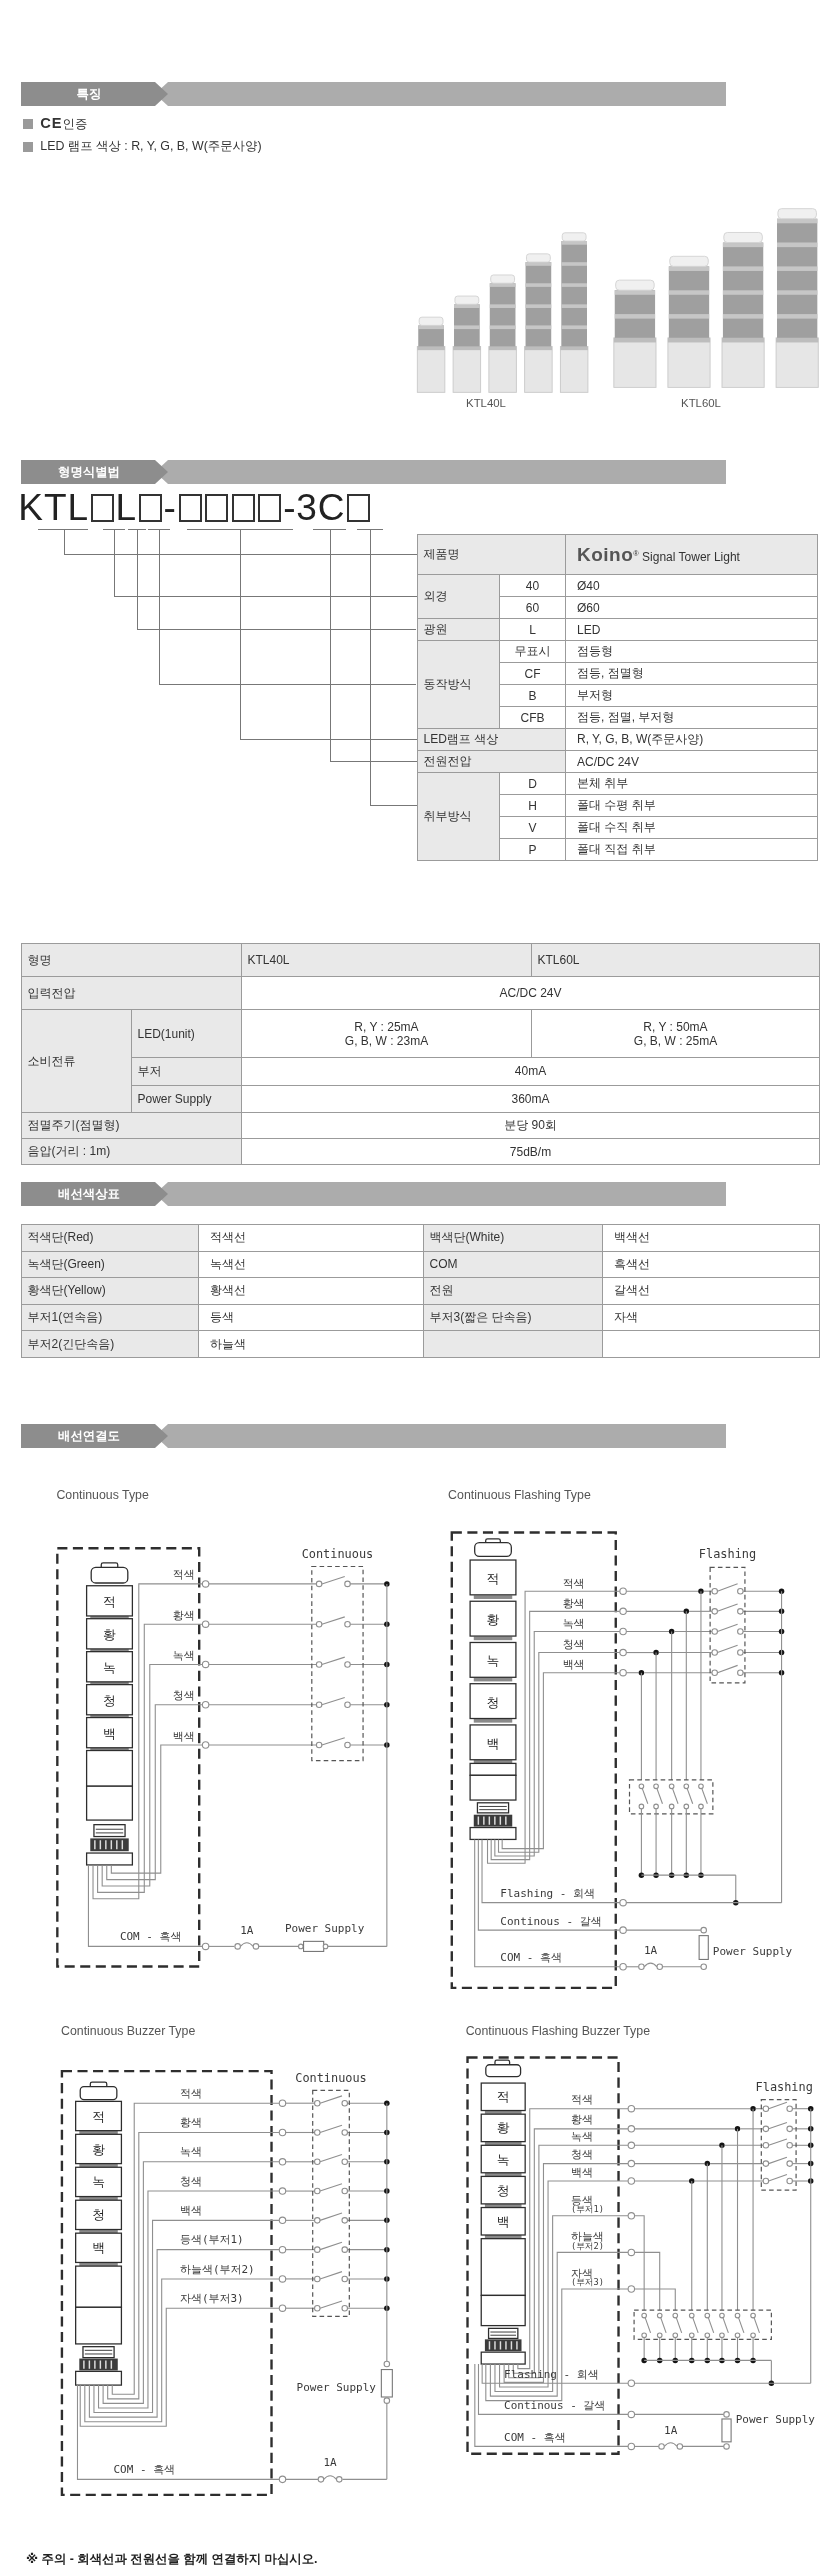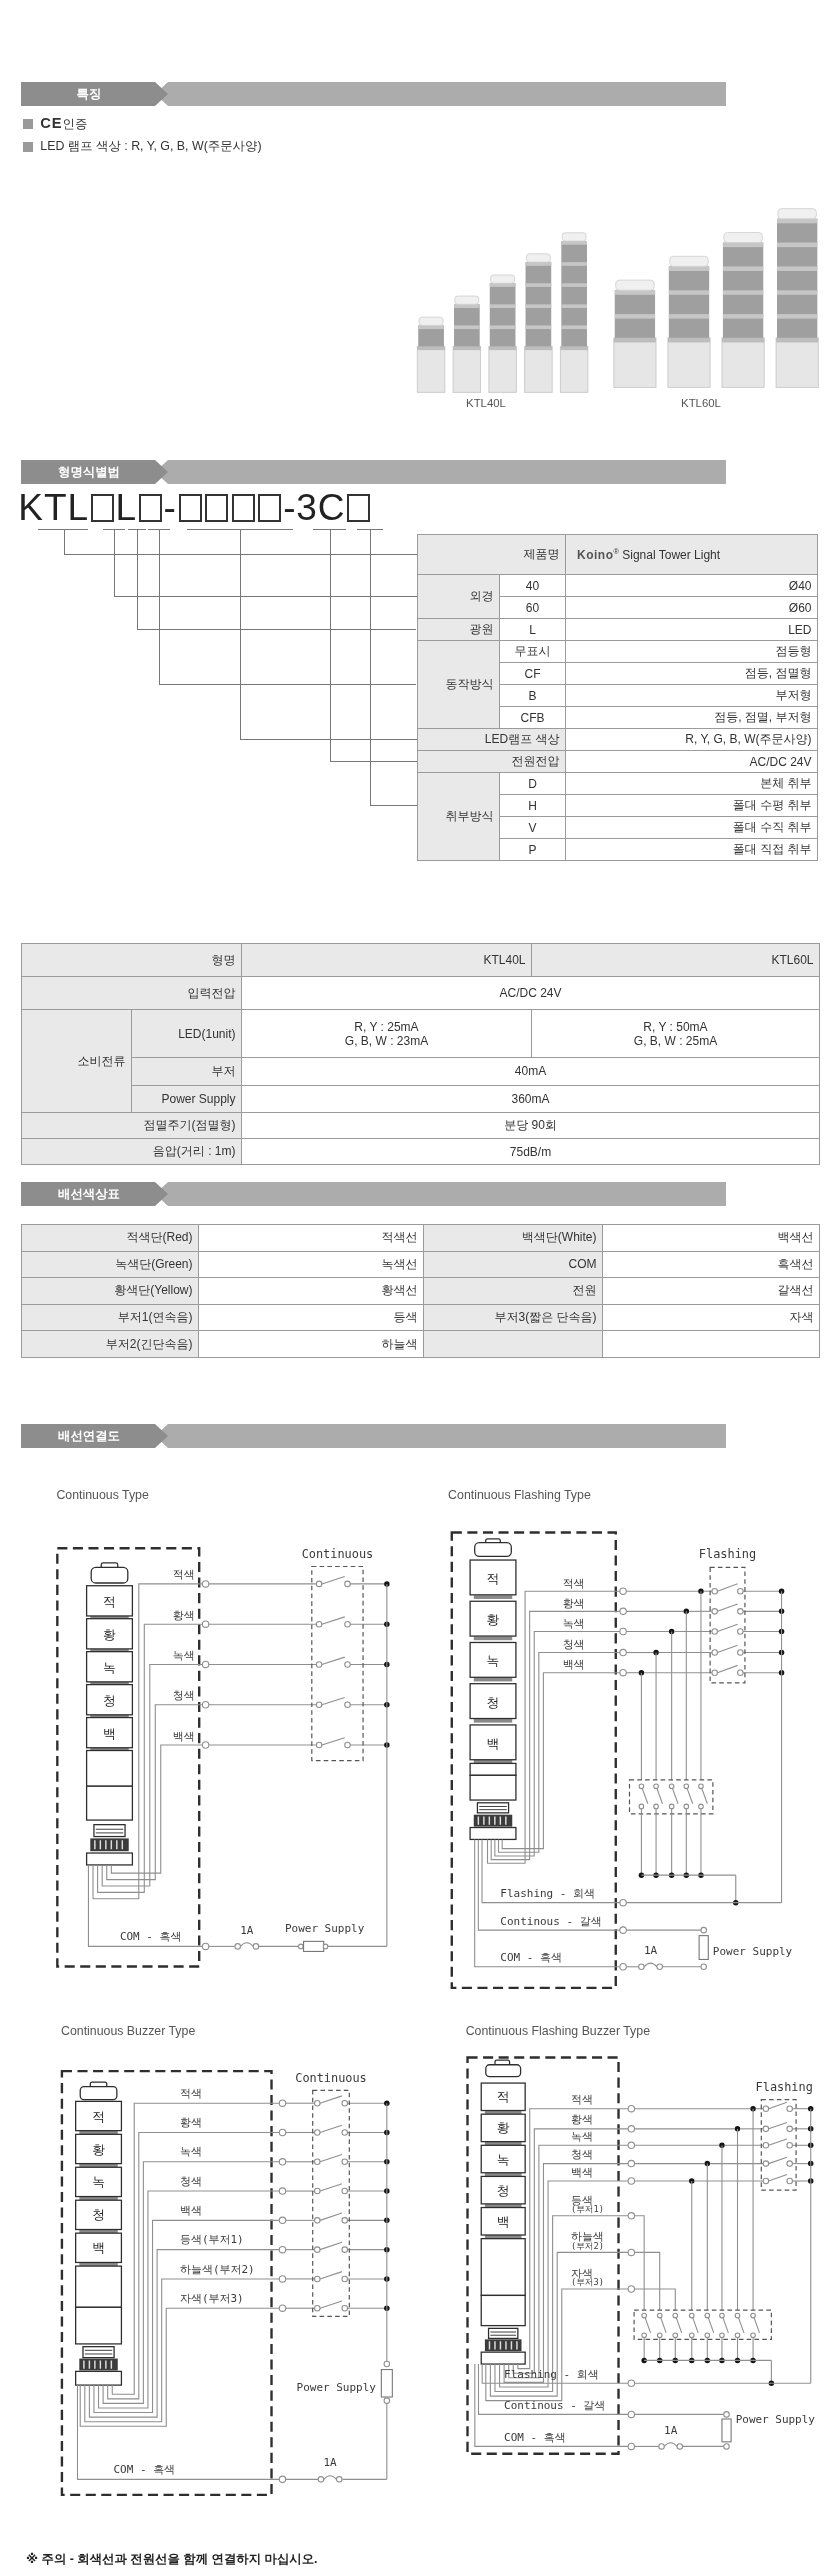--- a/index.html
+++ b/index.html
@@ -23,25 +23,25 @@
   
   .mcode{position:absolute;left:18.3px;top:489px;display:flex;align-items:center;
          font-size:37px;color:#222;letter-spacing:0.9px;line-height:1}
   .mcode .bx{width:23px;height:28px;border:2px solid #333;margin:0 1.8px;box-sizing:border-box}
   .hl,.vl{position:absolute;background:#777}
   .hl{height:0.9px}.vl{width:0.9px}
   
   table{position:absolute;border-collapse:collapse;table-layout:fixed;font-size:12px;color:#333;
         border:1.8px solid #8a8a8a}
   td{border:0.9px solid #9b9b9b;background:#fff;padding:1.8px 5.5px}
-  td.lab{background:#e9e9e9;text-align:right}
+  td.lab{background:#e9e9e9;text-align:left}
   td.code{text-align:center}
-  td.val{text-align:right;padding-left:11px}
+  td.val{text-align:left;padding-left:11px}
   td.ctr{text-align:center}
-  .brand{font-weight:bold;color:#555;font-size:12px;letter-spacing:0.5px}
+  .brand{font-weight:bold;color:#555;font-size:19px;letter-spacing:0.5px}
   .reg{font-size:7.3px;vertical-align:super}
   .fnote{position:absolute;left:26px;top:2551px;font-size:12.4px;font-weight:bold;color:#222}
   
   svg.diag{position:absolute;overflow:visible}
   svg .ti{font:13.5px "Liberation Sans",sans-serif;fill:#555}
   svg .lb{font:12px "DejaVu Sans Mono","DejaVu Sans",monospace;fill:#3a3a3a}
   svg .lbs{font:9.5px "DejaVu Sans Mono","DejaVu Sans",monospace;fill:#3a3a3a}
   svg .cap{font:13px "DejaVu Sans Mono","DejaVu Sans",monospace;fill:#3a3a3a}
   svg .cell{font:14px "DejaVu Sans",sans-serif;fill:#222;text-anchor:middle}
   svg .w{stroke:#8f8f8f;stroke-width:1.2;fill:none}

